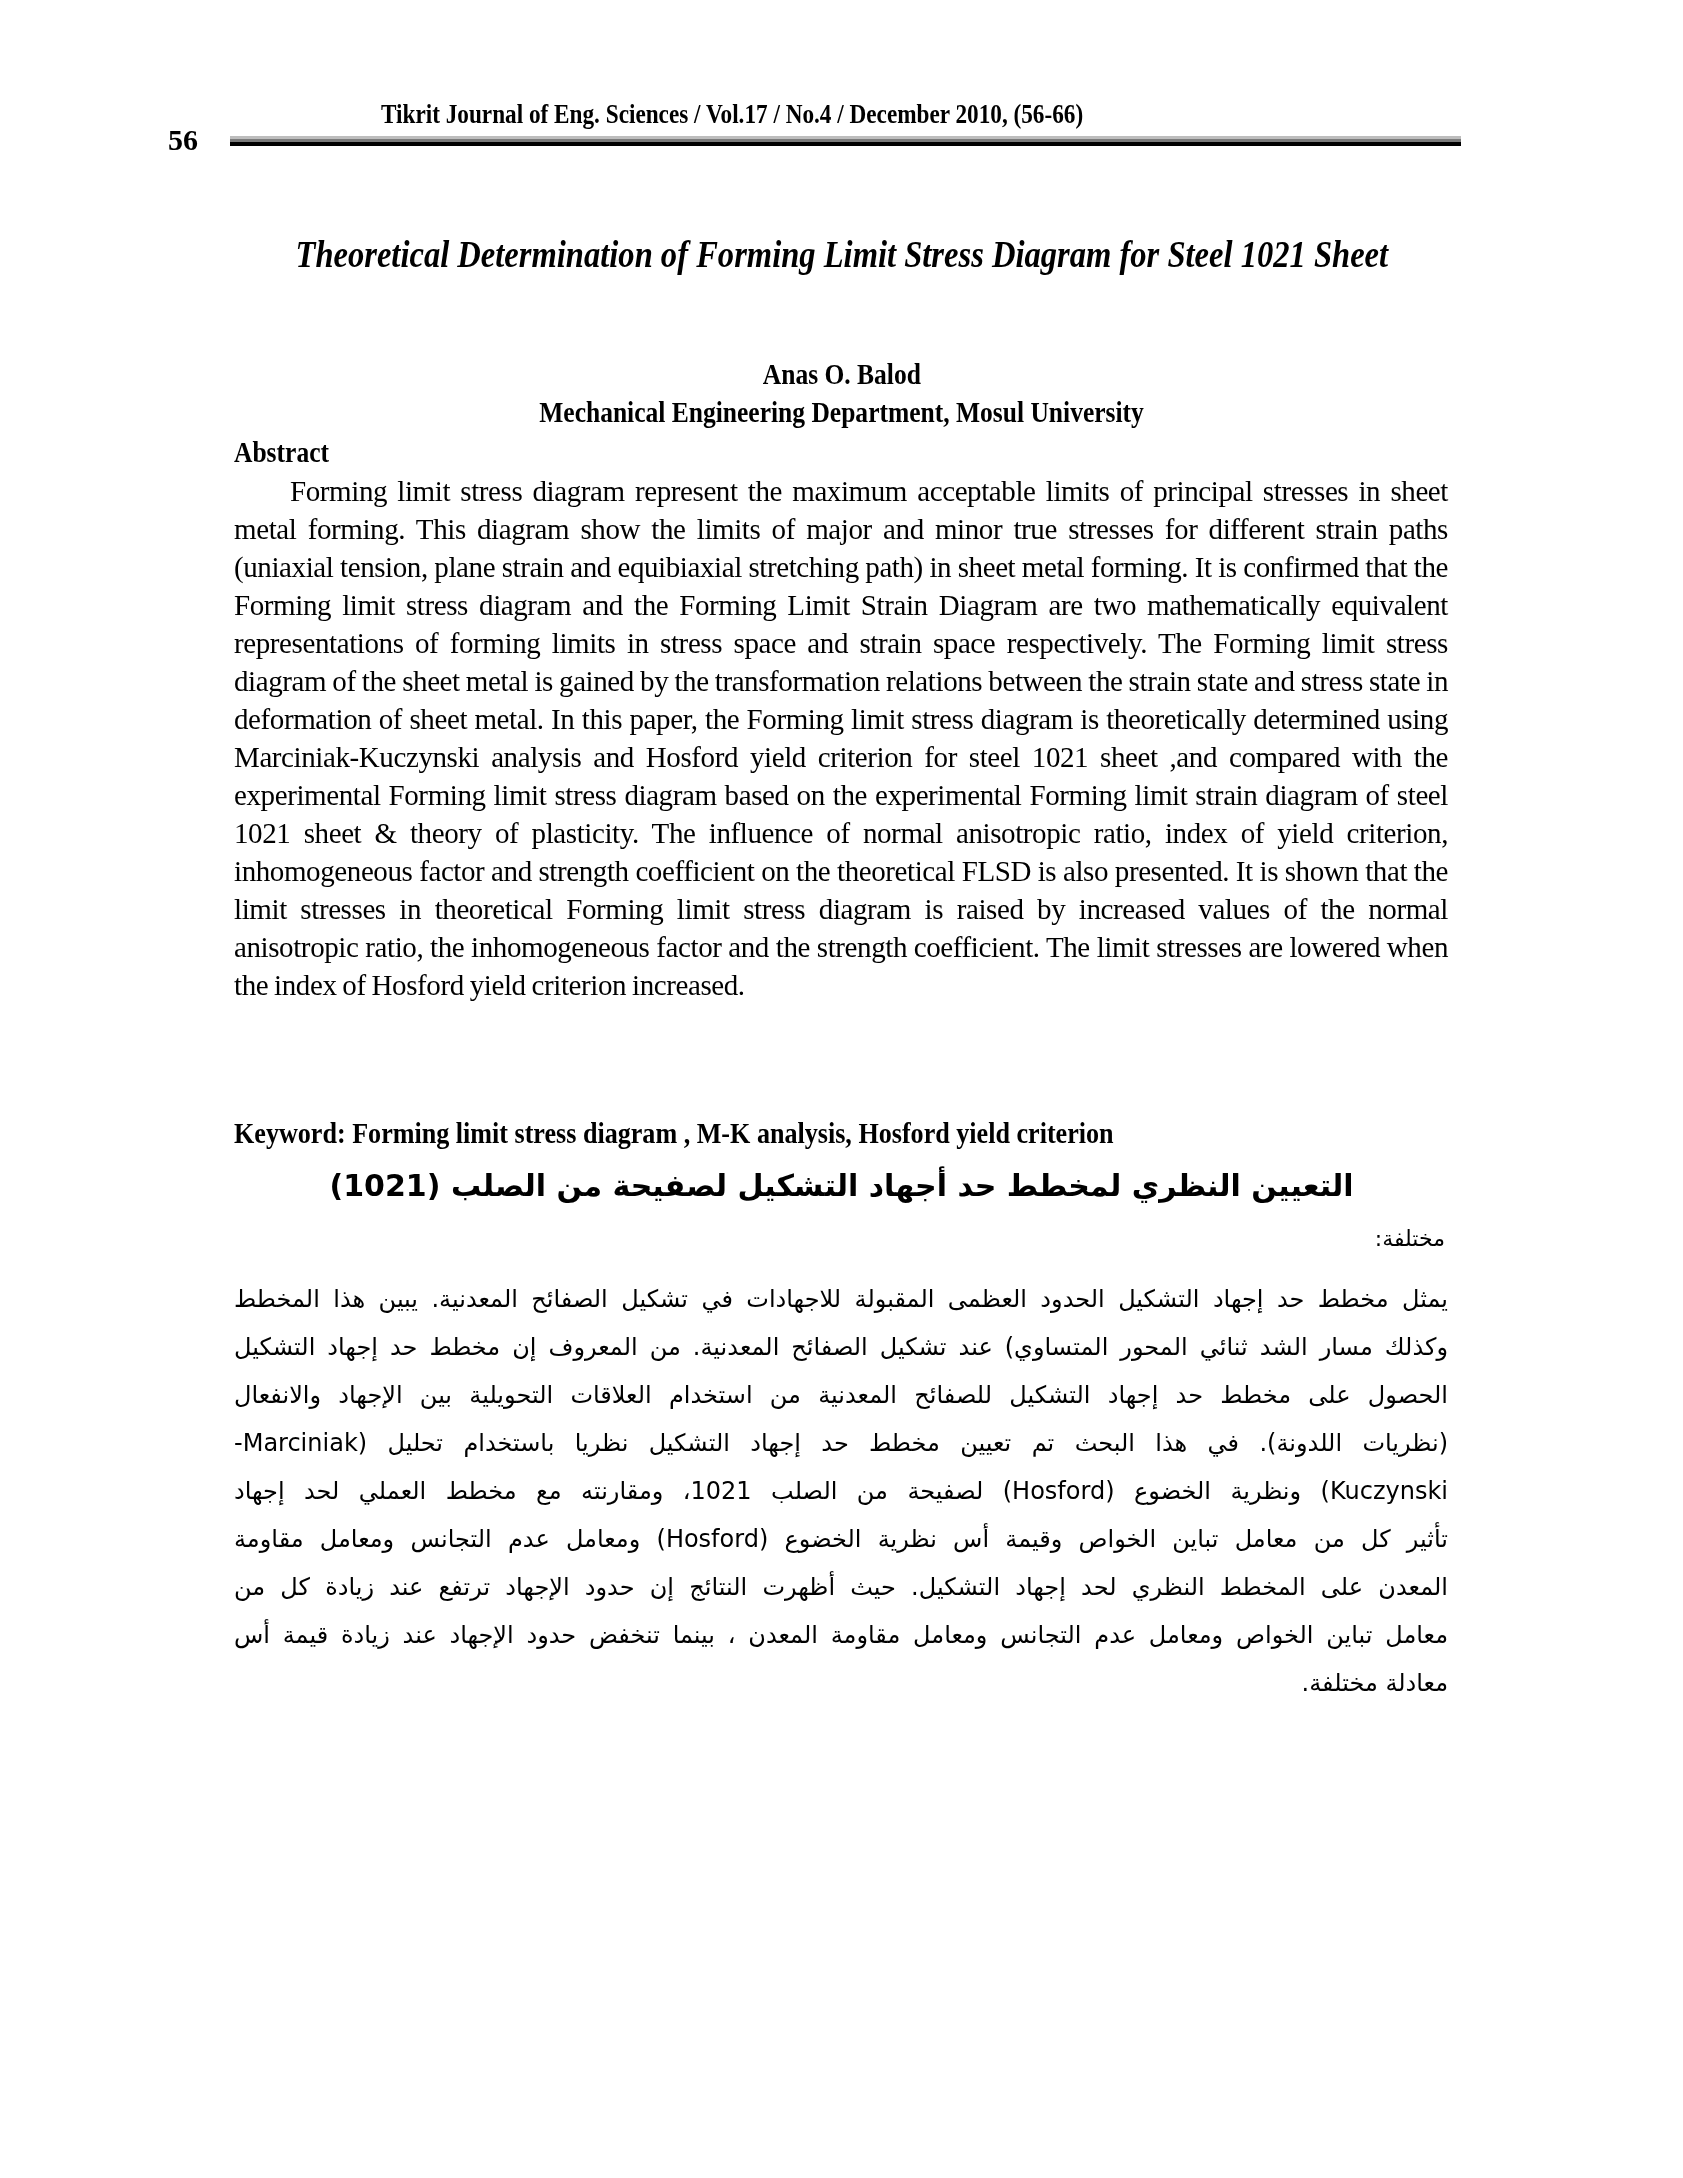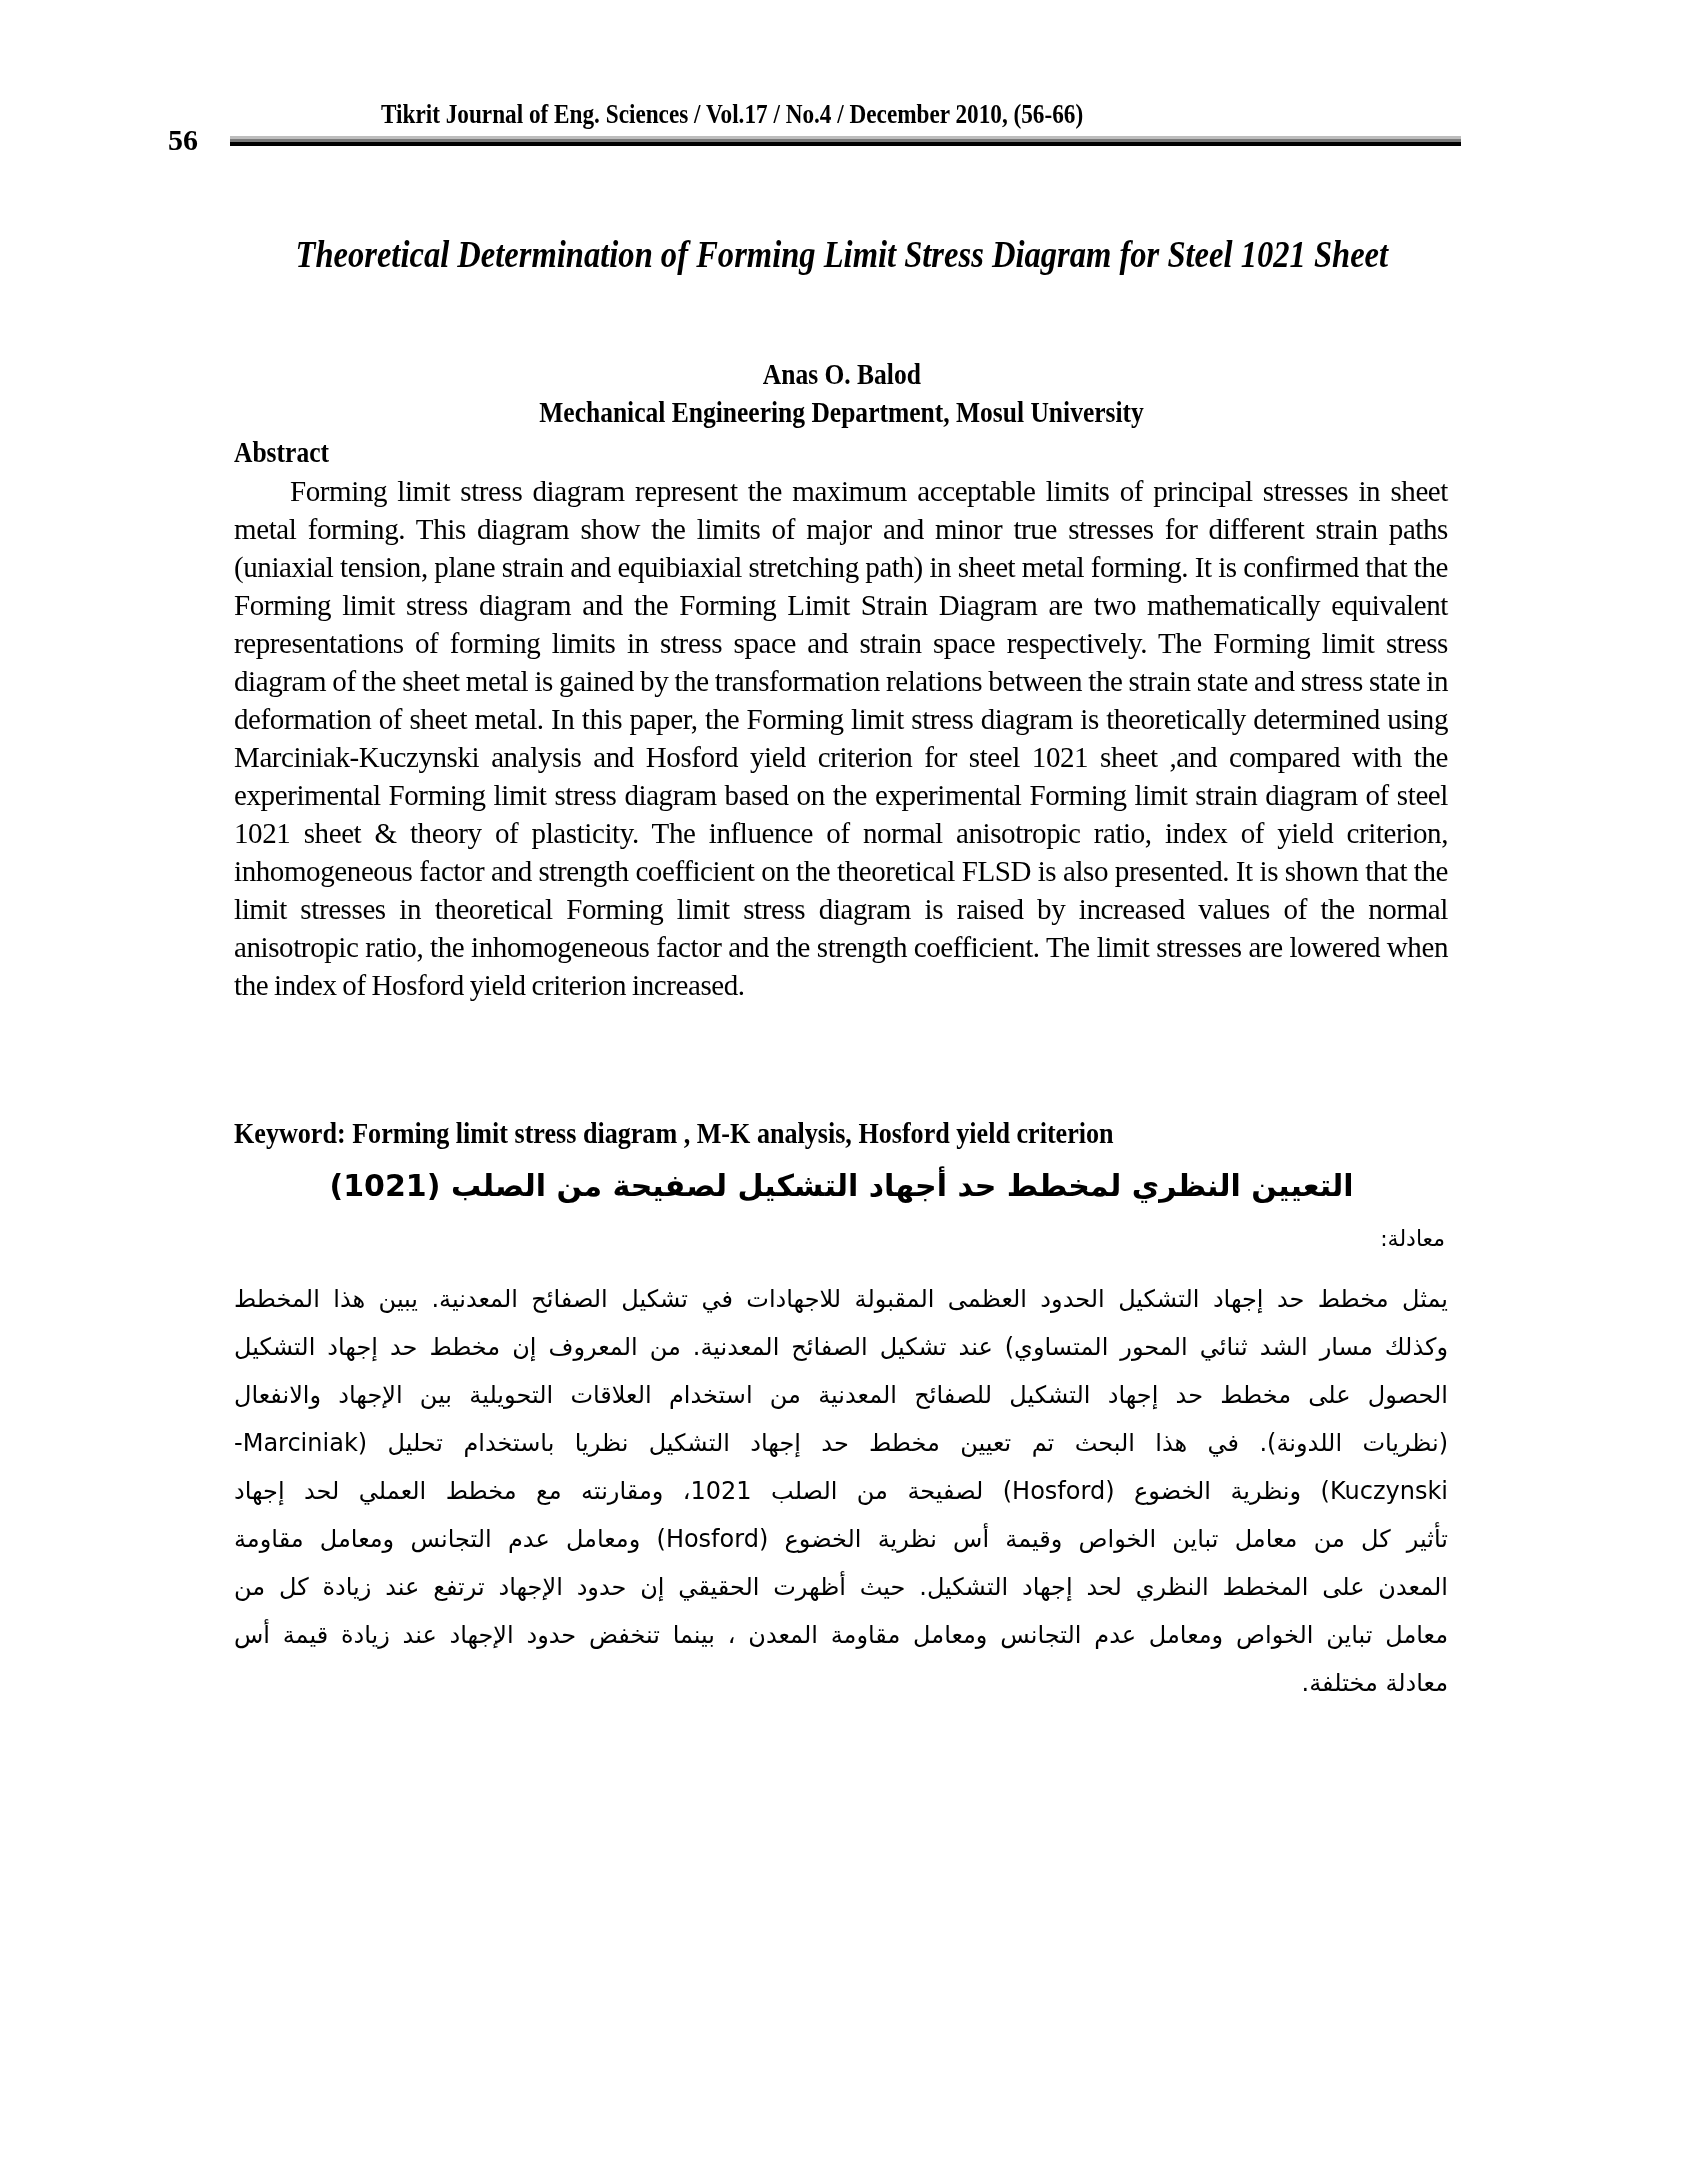--- a/index.html
+++ b/index.html
@@ -82,26 +82,26 @@
 
   <div class="title"><span>Theoretical Determination of Forming Limit Stress Diagram for Steel 1021 Sheet</span></div>
   <div class="author"><span>Anas O. Balod</span></div>
   <div class="affil"><span>Mechanical Engineering Department, Mosul University</span></div>
 
   <div class="abstract-heading">Abstract</div>
   <div class="abstract-body">Forming limit stress diagram represent the maximum acceptable limits of principal stresses in sheet metal forming. This diagram show the limits of major and minor true stresses for different strain paths (uniaxial tension, plane strain and equibiaxial stretching path) in sheet metal forming. It is confirmed that the Forming limit stress diagram and the Forming Limit Strain Diagram are two mathematically equivalent representations of forming limits in stress space and strain space respectively. The Forming limit stress diagram of the sheet metal is gained by the transformation relations between the strain state and stress state in deformation of sheet metal. In this paper, the Forming limit stress diagram is theoretically determined using Marciniak-Kuczynski analysis and Hosford yield criterion for steel 1021 sheet ,and compared with the experimental Forming limit stress diagram based on the experimental Forming limit strain diagram of steel 1021 sheet &amp; theory of plasticity. The influence of normal anisotropic ratio, index of yield criterion, inhomogeneous factor and strength coefficient on the theoretical FLSD is also presented. It is shown that the limit stresses in theoretical Forming limit stress diagram is raised by increased values of the normal anisotropic ratio, the inhomogeneous factor and the strength coefficient. The limit stresses are lowered when the index of Hosford yield criterion increased.</div>
   <div class="keyword-line">Keyword: Forming limit stress diagram , M-K analysis, Hosford yield criterion</div>
 
   <div class="ar-title">التعيين النظري لمخطط حد أجهاد التشكيل لصفيحة من الصلب (1021)</div>
-  <div class="ar-summary-heading">معادلة:</div>
+  <div class="ar-summary-heading">مختلفة:</div>
   <div class="ar-body">
     <span class="ar-line">يمثل مخطط حد إجهاد التشكيل الحدود العظمى المقبولة للاجهادات في تشكيل الصفائح المعدنية. يبين هذا المخطط</span>
     <span class="ar-line">وكذلك مسار الشد ثنائي المحور المتساوي) عند تشكيل الصفائح المعدنية. من المعروف إن مخطط حد إجهاد التشكيل</span>
     <span class="ar-line">الحصول على مخطط حد إجهاد التشكيل للصفائح المعدنية من استخدام العلاقات التحويلية بين الإجهاد والانفعال</span>
     <span class="ar-line">(نظريات اللدونة). في هذا البحث تم تعيين مخطط حد إجهاد التشكيل نظريا باستخدام تحليل (Marciniak-</span>
     <span class="ar-line">Kuczynski) ونظرية الخضوع (Hosford) لصفيحة من الصلب 1021، ومقارنته مع مخطط العملي لحد إجهاد</span>
     <span class="ar-line">تأثير كل من معامل تباين الخواص وقيمة أس نظرية الخضوع (Hosford) ومعامل عدم التجانس ومعامل مقاومة</span>
-    <span class="ar-line">المعدن على المخطط النظري لحد إجهاد التشكيل. حيث أظهرت الحقيقي إن حدود الإجهاد ترتفع عند زيادة كل من</span>
+    <span class="ar-line">المعدن على المخطط النظري لحد إجهاد التشكيل. حيث أظهرت النتائج إن حدود الإجهاد ترتفع عند زيادة كل من</span>
     <span class="ar-line">معامل تباين الخواص ومعامل عدم التجانس ومعامل مقاومة المعدن ، بينما تنخفض حدود الإجهاد عند زيادة قيمة أس</span>
     <span class="ar-line last">معادلة مختلفة.</span>
   </div>
 </div>
 
 
 </body></html>

